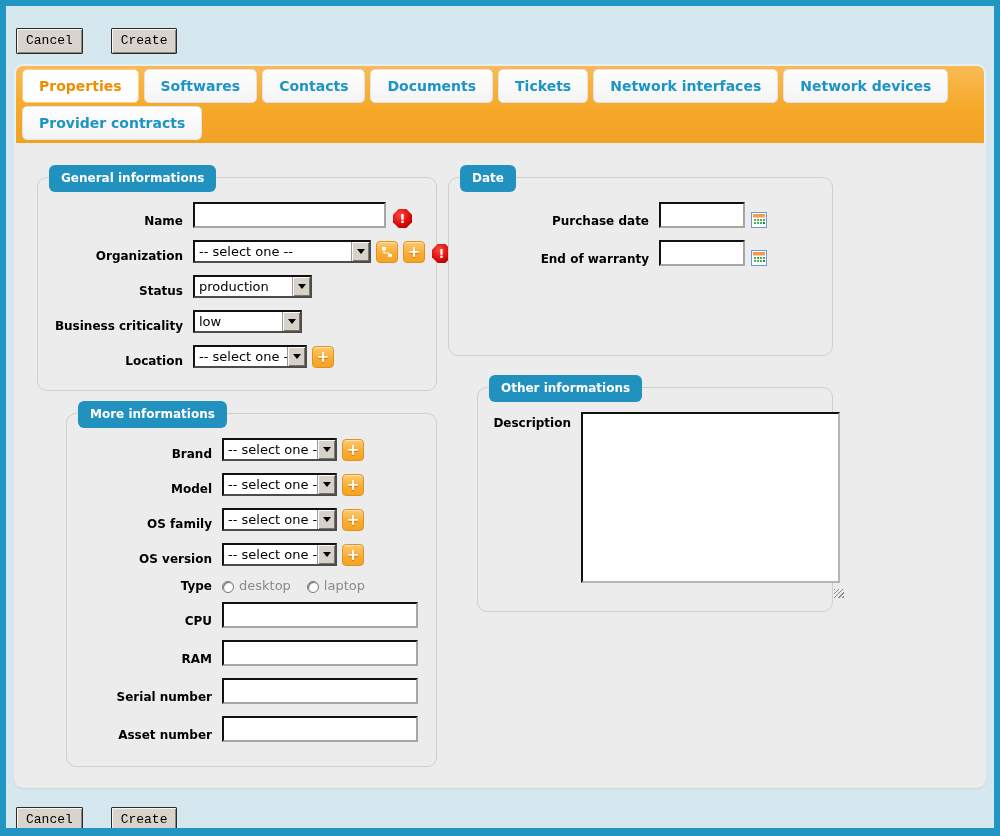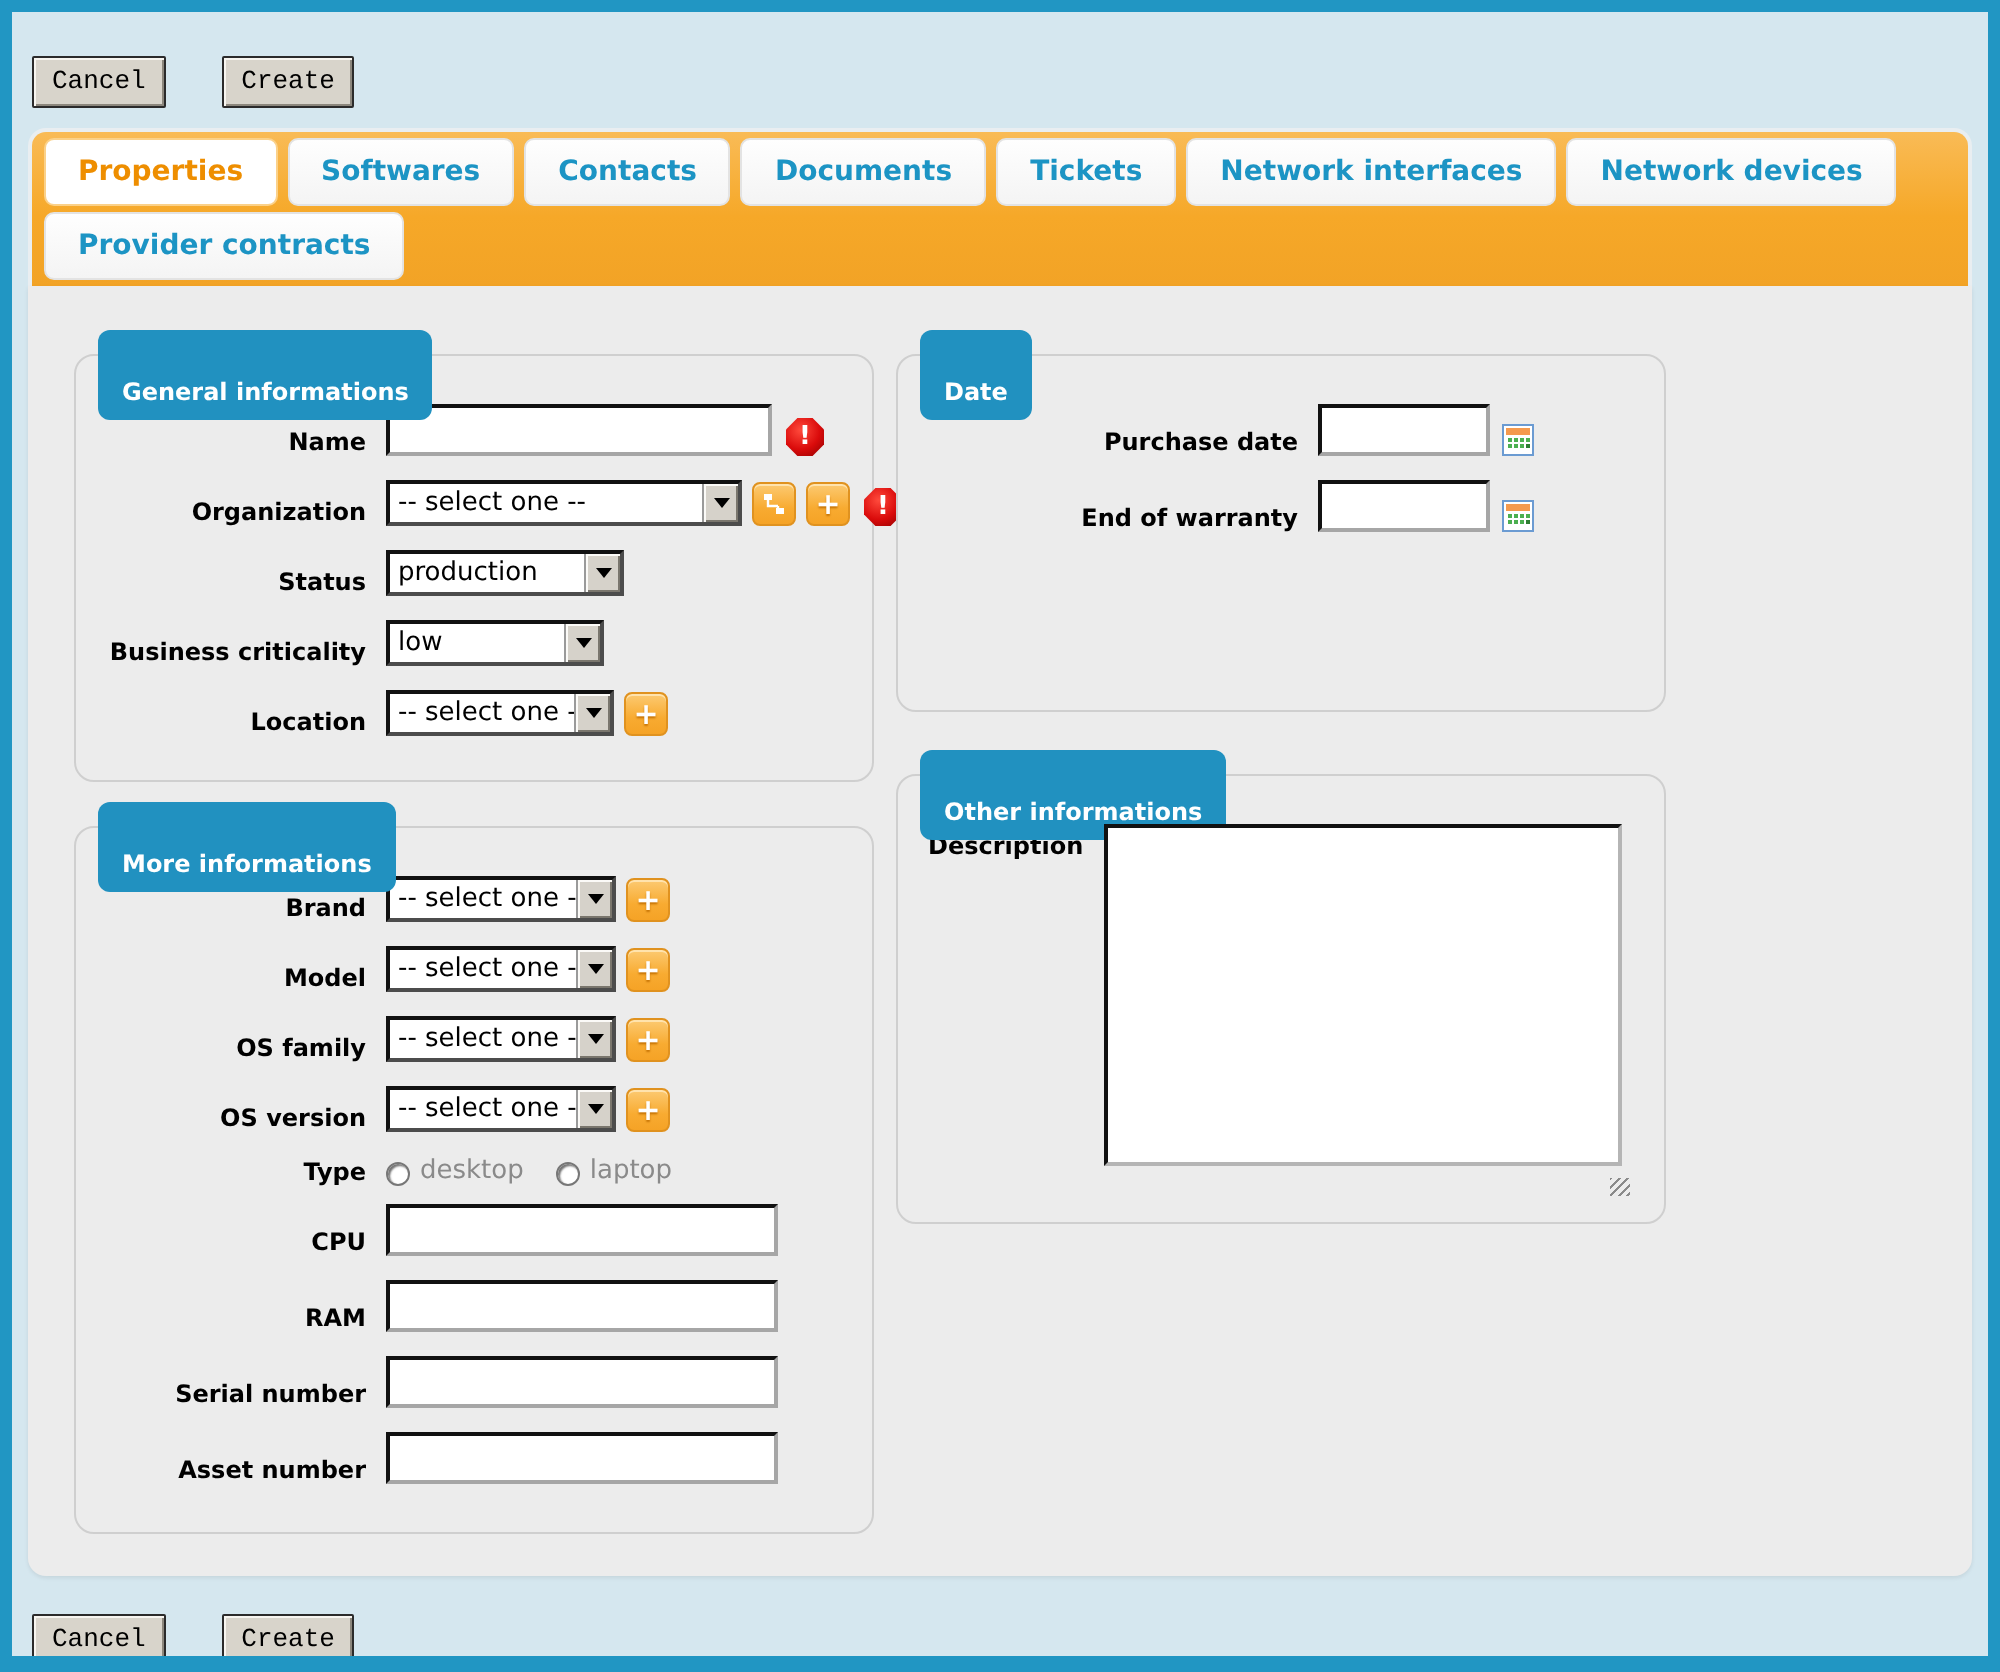--- a/index.html
+++ b/index.html
@@ -49,25 +49,25 @@
     display:flex; gap:11px; align-items:flex-start;
     box-shadow:0 1px 2px rgba(0,0,0,0.08);
   }
   .col-left  { width:400px; }
   .col-right { width:385px; }
   
   .fieldset {
     position:relative; border:1px solid #cfcfcf; border-radius:10px;
     padding:24px 0 14px; margin-top:12px; background:#ececec;
   }
-  .fieldset + .fieldset { margin-top:22px; }
+  .fieldset + .fieldset { margin-top:22px;margin-left:29px; }
   .legend {
     position:absolute; top:-13px; left:11px;
     background:#2191c0; color:#fff; font-weight:bold; font-size:12px;
-    padding:24px 12px 7px; border-radius:6px; white-space:nowrap;
+    padding:6px 12px 7px; border-radius:6px; white-space:nowrap;
   }
   
   .row { display:flex; align-items:flex-end; margin-bottom:12px; }
   .row:last-child { margin-bottom:0; }
   .row .lbl {
     width:145px; margin-right:10px; text-align:right;
     font-weight:bold; font-size:12px; color:#000; flex:none;
   }
   .col-right .row .lbl { width:200px; }
   .row.top { align-items:flex-start; }
@@ -343,21 +343,21 @@
                 </g>
               </svg>
             </span>
           </div>
         </div>
 
         <div class="fieldset" style="height:225px; margin-top:31px;">
           <div class="legend">Other informations</div>
 
           <div class="row top" style="margin-left:15px;">
-            <span class="lbl" style="width:78px; text-align:left;">Description</span>
+            <span class="lbl" style="width:78px; text-align:right;">Description</span>
             <span class="ta-wrap">
               <textarea class="ta" style=""></textarea>
               <span class="grip"></span>
             </span>
           </div>
         </div>
       </div>
 
     </div>
   </div>

